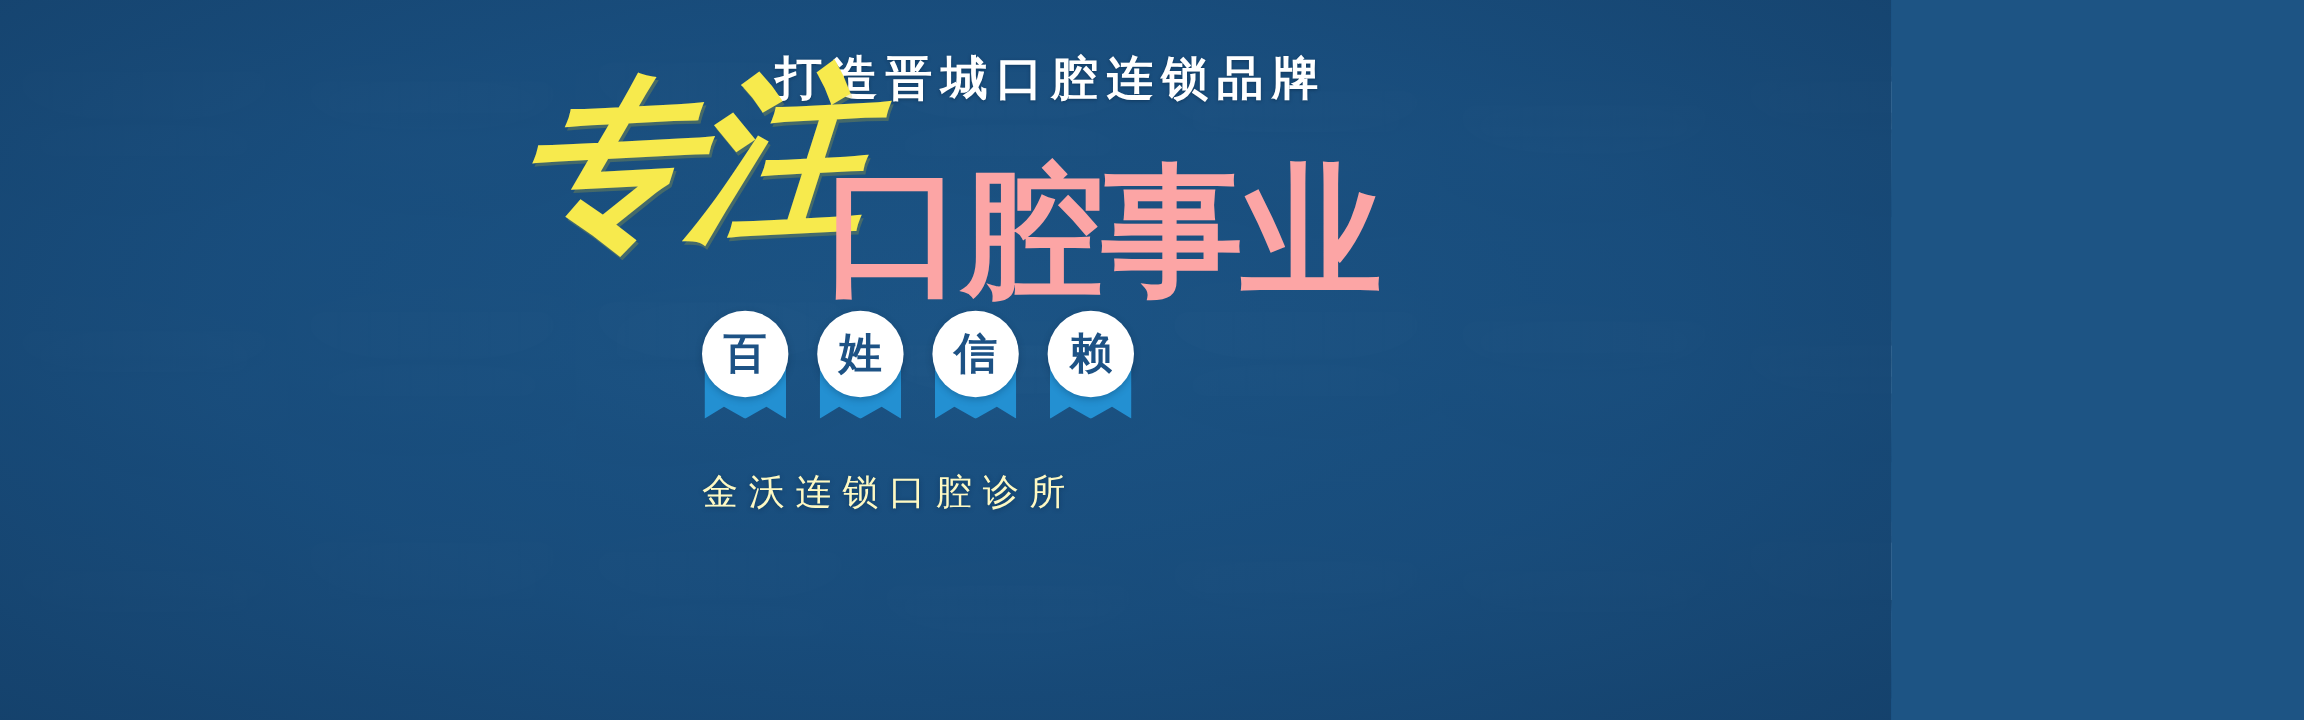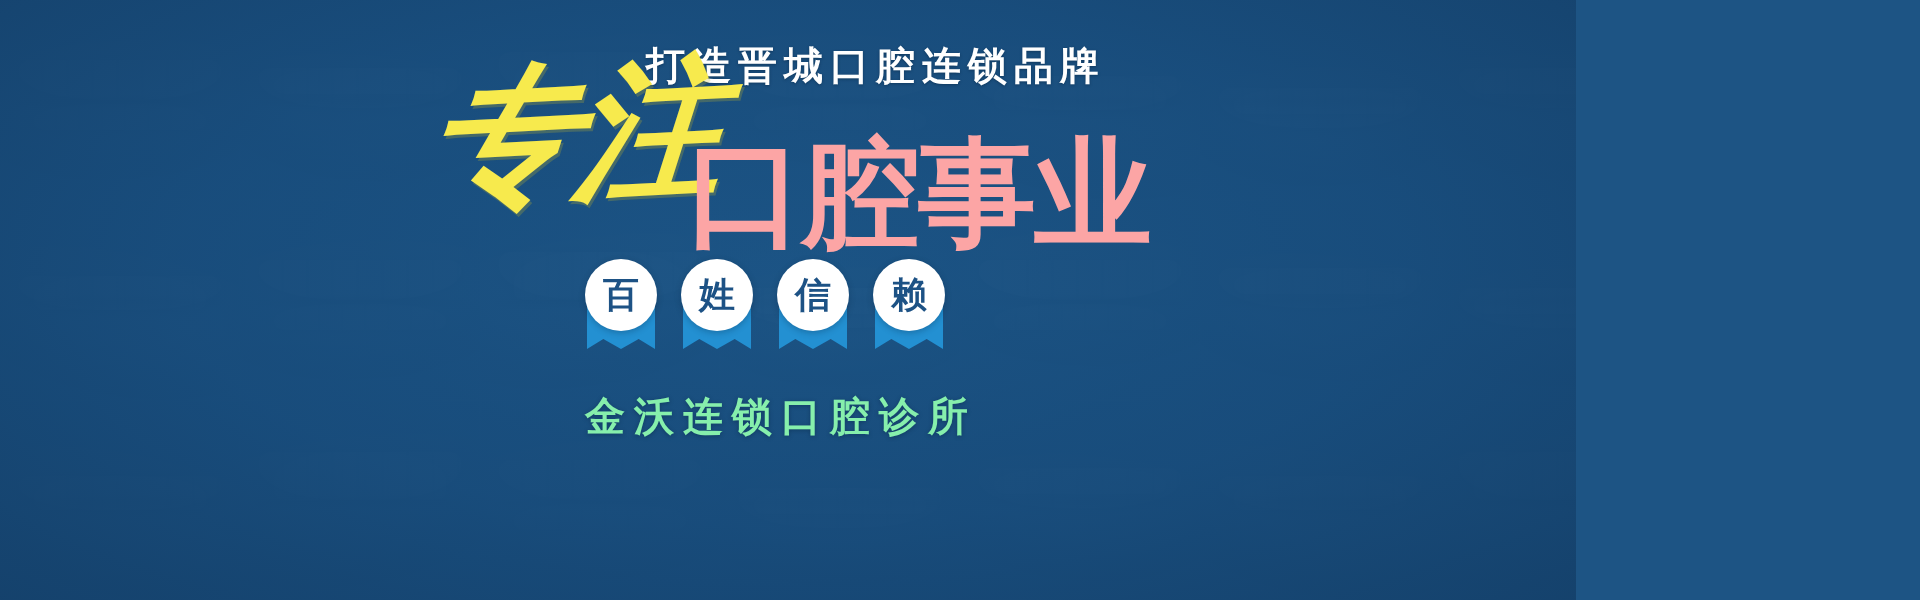--- a/index.html
+++ b/index.html
@@ -176,25 +176,25 @@
     font-size:36px;
     line-height:1;
     font-weight:700;
     color:#1d5285;
   }
 
   
   .clinic-name{
     position:absolute;
     left:585px;top:396px;
-    font-size:40px;
+    font-size:30px;
     line-height:1;
     letter-spacing:9px;
-    font-weight:700;
-    color:#86efac;
+    font-weight:400;
+    color:#fef9c3;
     white-space:nowrap;
     text-shadow:0 1px 4px rgba(6,30,55,.4);
   }
 </style>
 </head>
 <body>
 
 <div id="banner">
 
   <div id="bg-mosaic">

